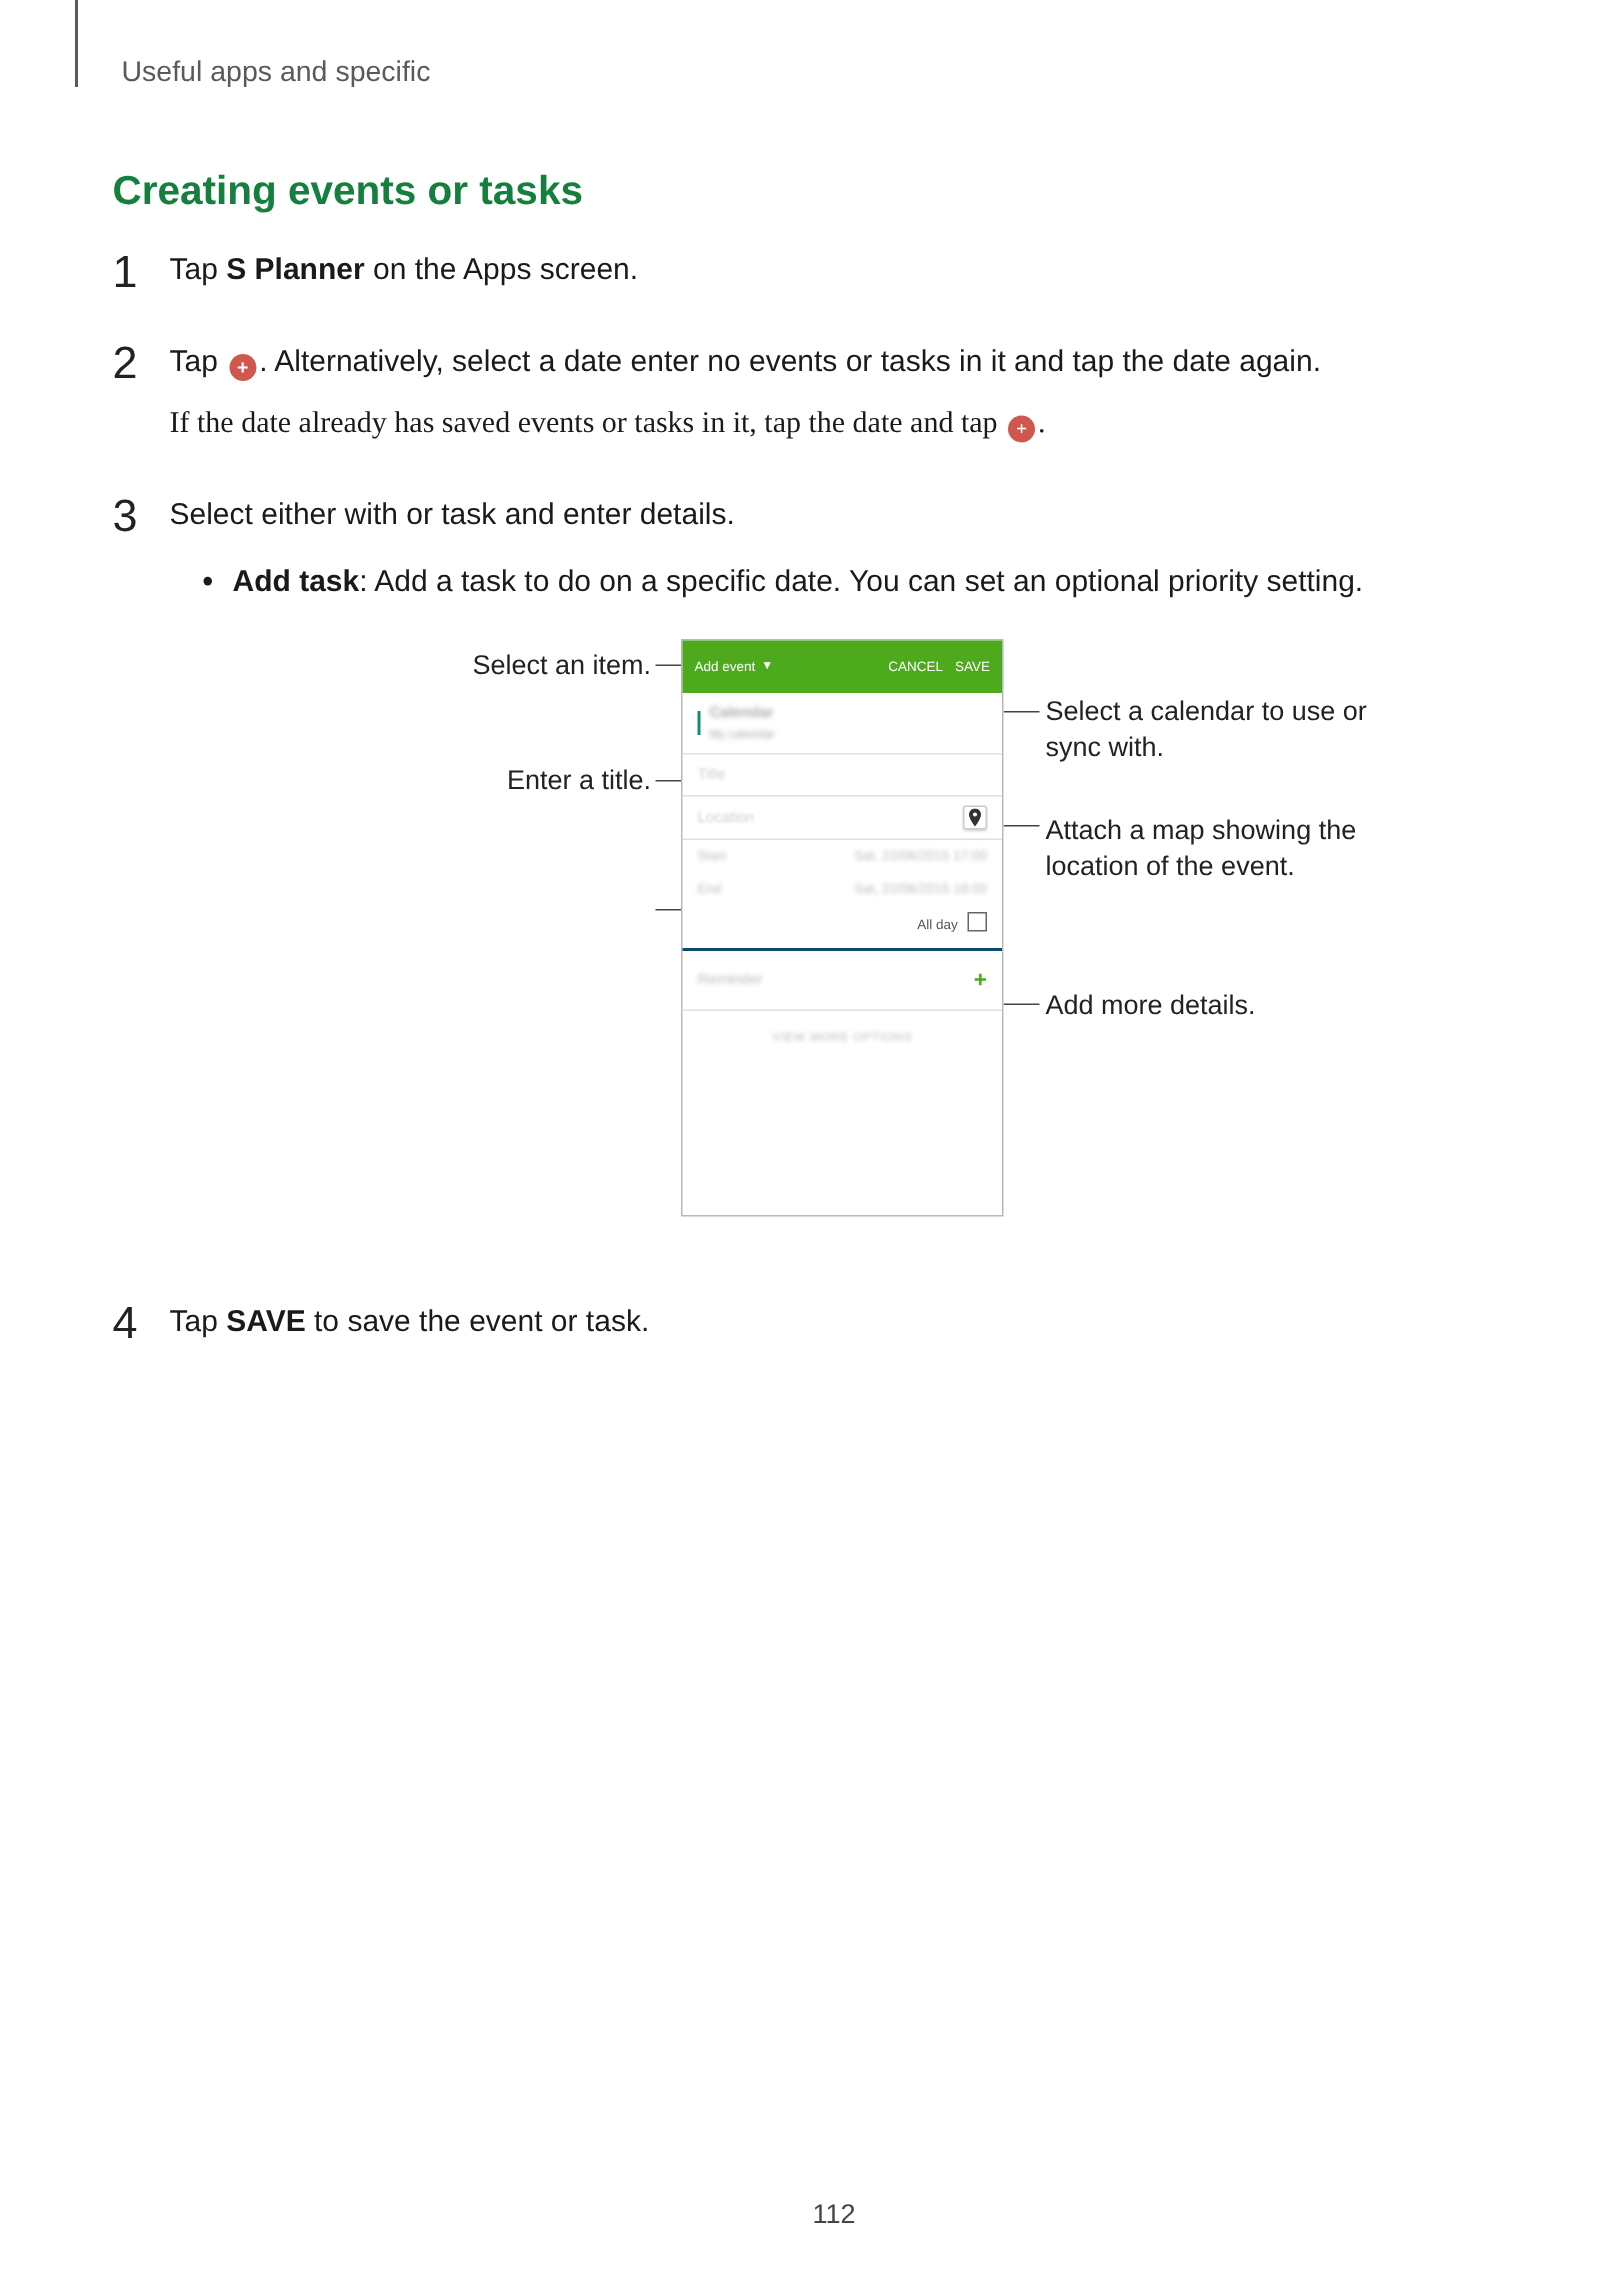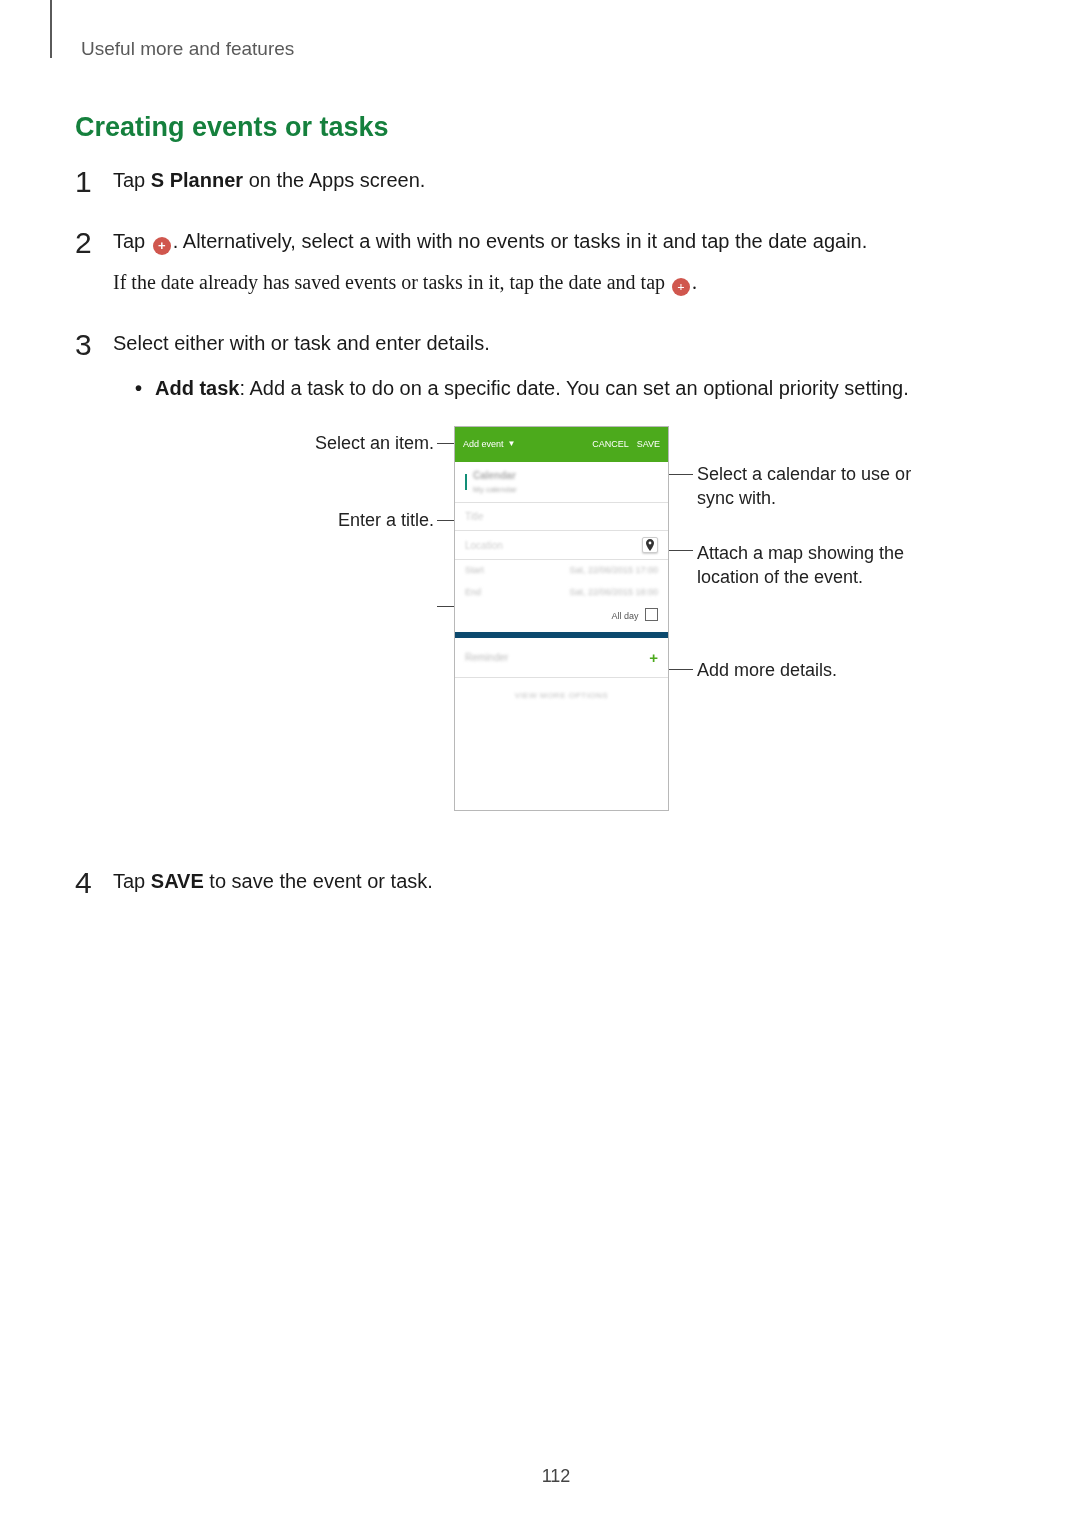--- a/index.html
+++ b/index.html
@@ -145,21 +145,21 @@
   .row .faint { color: #cfcfcf; filter: blur(1.2px);}
   .row .right { margin-left: auto; }
   .loc-pin {
     width: 14px; height: 14px;
     display:flex; align-items:center; justify-content:center;
     color:#444; font-size:12px;
     background:#fff; border:1px solid #ccc; border-radius:2px;
     box-shadow:0 1px 2px rgba(0,0,0,.2);
   }
   .dates {
-    border-bottom:6px solid #0c4a6e;
+    border-bottom:2px solid #0c4a6e;
     padding: 0 10px;
   }
   .dateline {
     display:flex; align-items:center;
     font-size:9px; color:#bdbdbd;
     padding: 4px 0;
   }
   .dateline .lbl { width:38px; filter:blur(1.5px);}
   .dateline .val { flex:1; text-align:right; filter:blur(1.5px);}
   .allday { text-align:right; font-size:9px; color:#555; padding:4px 0 8px;}
@@ -198,34 +198,34 @@
     font-size:18px;
     color:#444;
     padding-left:32px;
   }
 </style>
 </head>
 <body>
 
 <div class="page">
   <div class="side-rule"></div>
-  <div class="breadcrumb">Useful more and features</div>
+  <div class="breadcrumb">Useful apps and specific</div>
 
   <h2 class="section-title">Creating events or tasks</h2>
 
   <ol class="numlist">
     <li>
       <span class="num">1</span>
       <span>Tap </span><span class="bold">S Planner</span><span> on the Apps screen.</span>
     </li>
 
     <li>
       <span class="num">2</span>
       <span>
-        <span>Tap </span><span class="plus-circle">+</span><span>. Alternatively, select a with with no events or tasks in it and tap the date again.</span>
+        <span>Tap </span><span class="plus-circle">+</span><span>. Alternatively, select a date enter no events or tasks in it and tap the date again.</span>
       </span>
       <div class="second-para">
         <span>If the date already has saved events or tasks in it, tap the date and tap </span><span class="plus-circle">+</span><span>.</span>
       </div>
     </li>
 
     <li>
       <span class="num">3</span>
       <span>Select either with or task and enter details.</span>
       <ul class="bullets">

